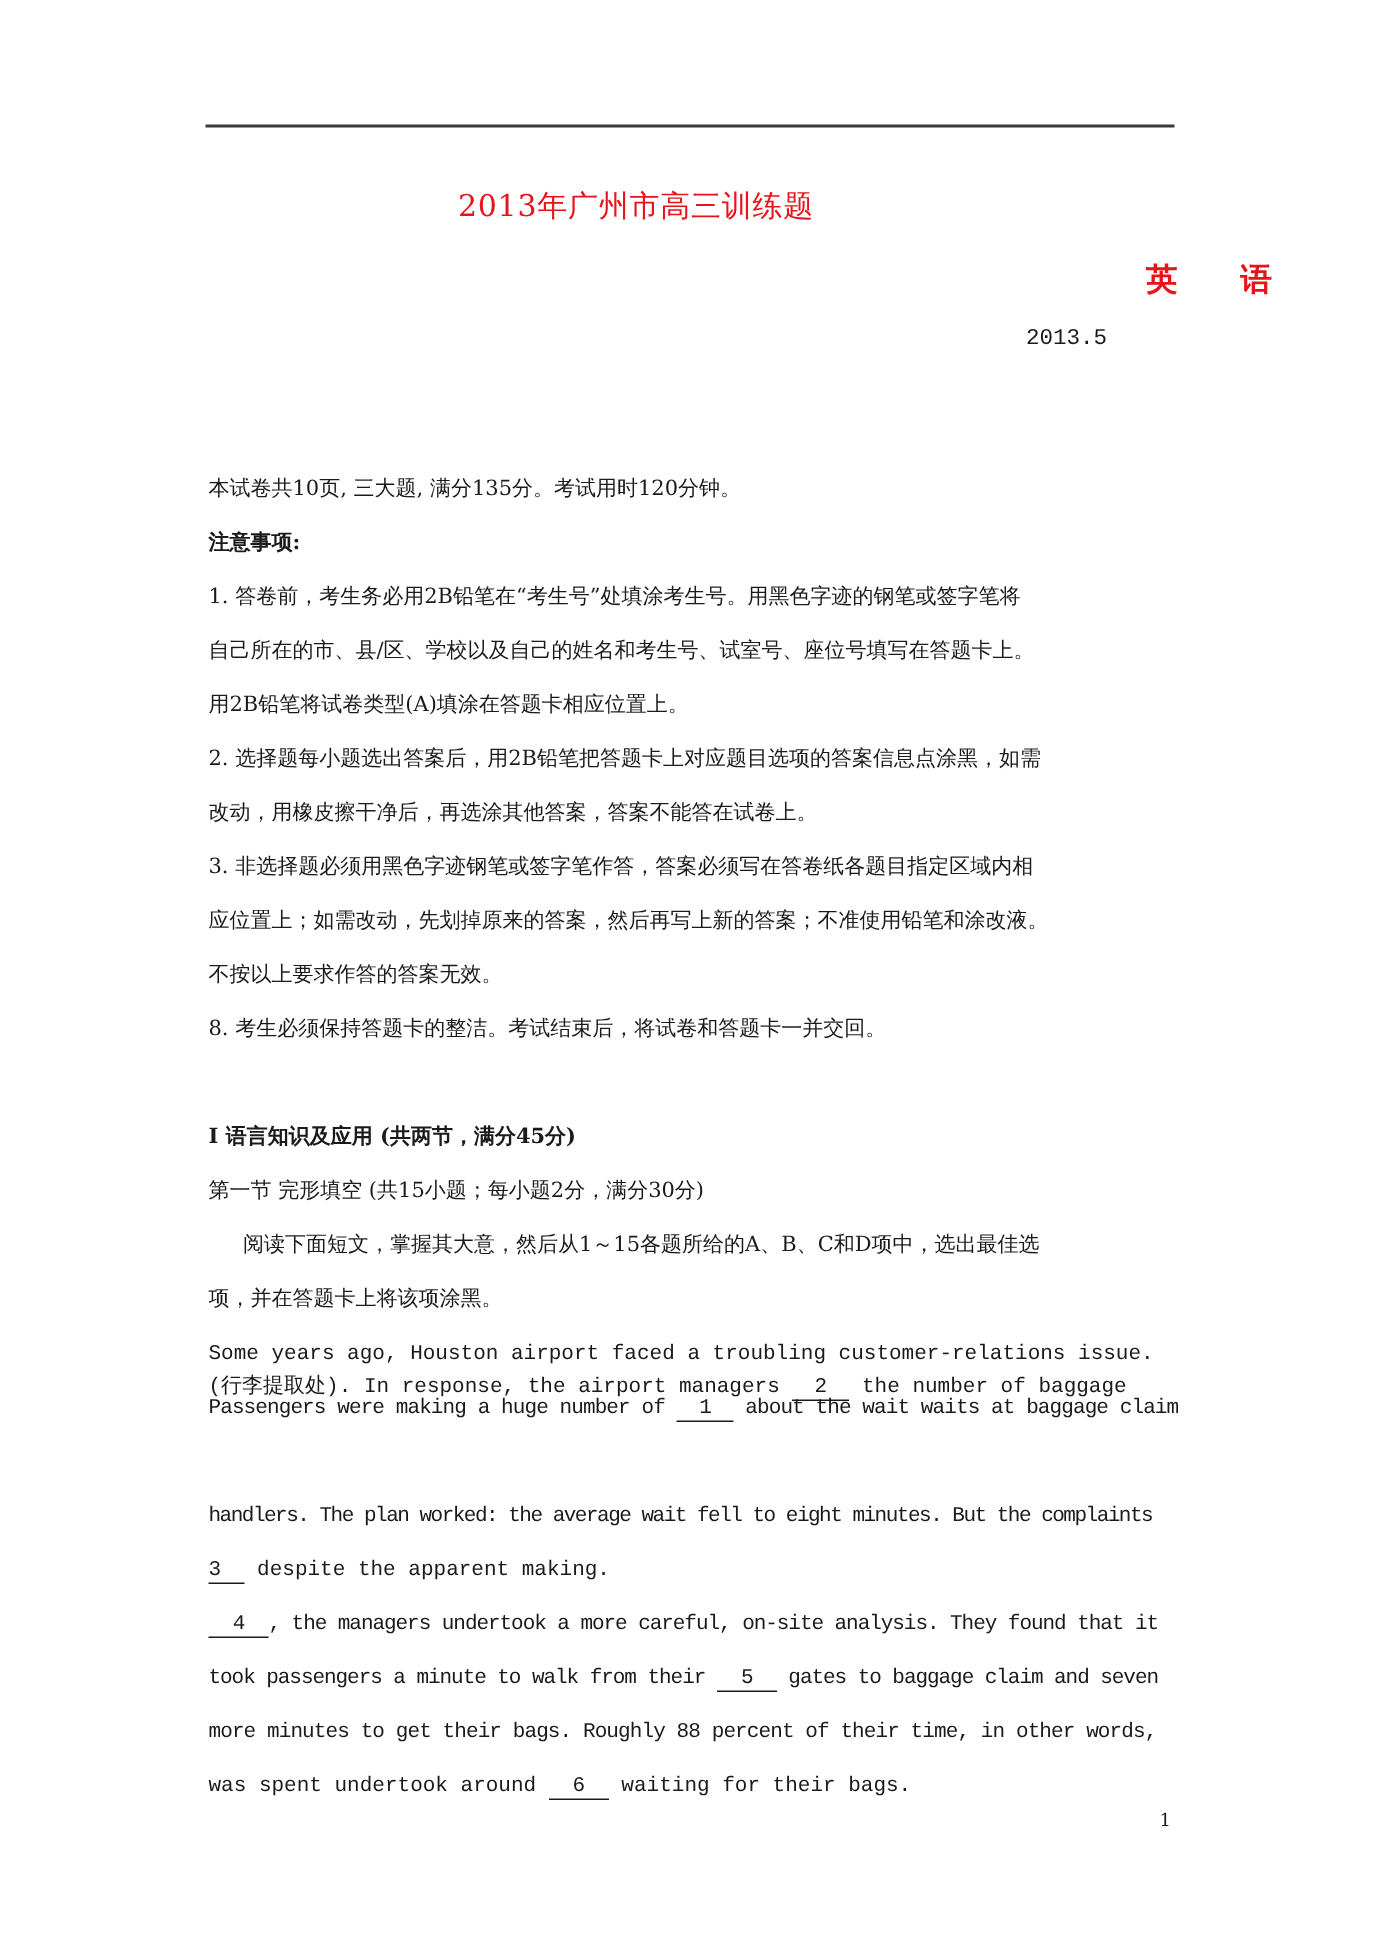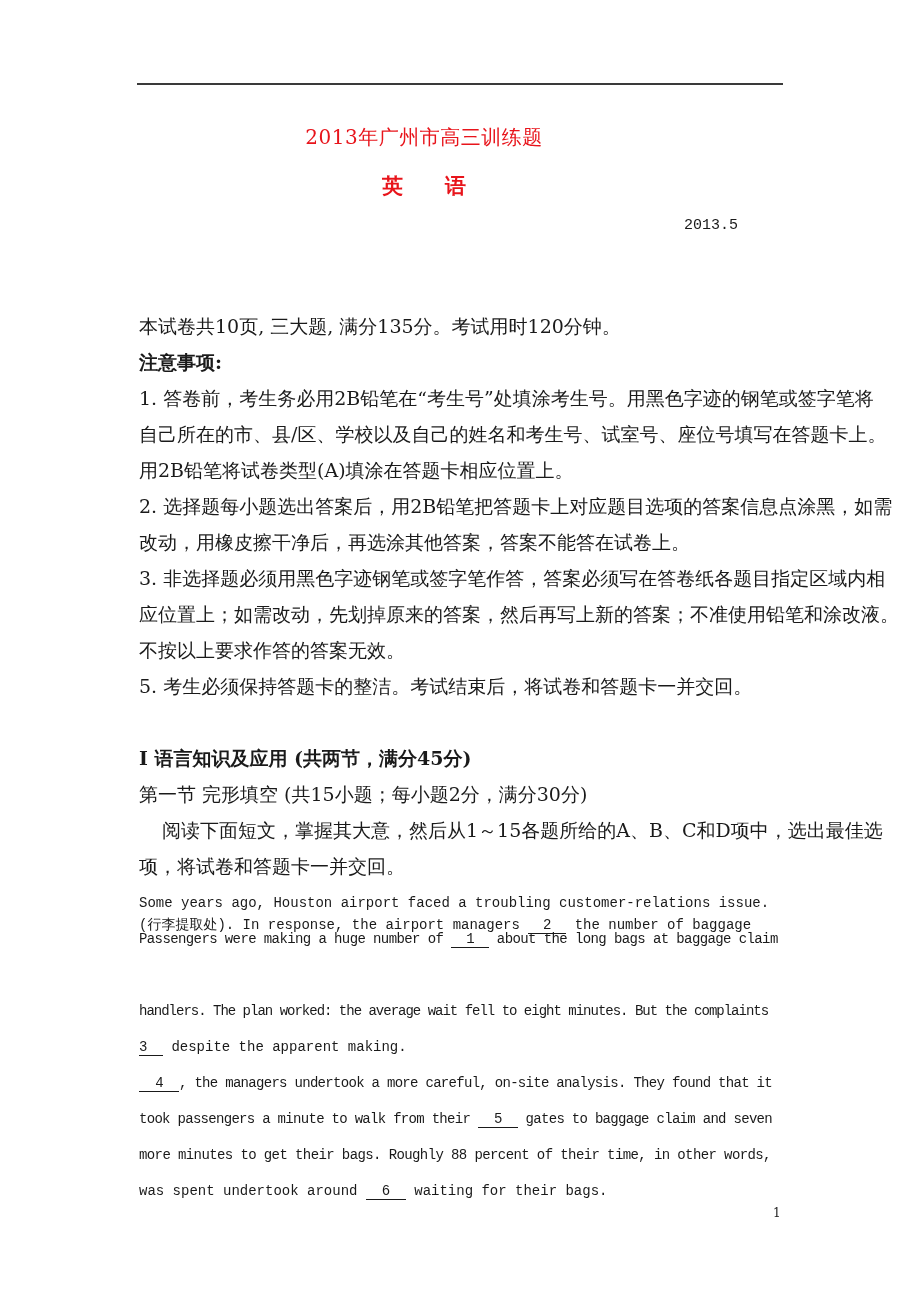--- a/index.html
+++ b/index.html
@@ -1,25 +1,25 @@
 <!DOCTYPE html>
 <html><head>
   <meta charset="utf-8">
   <style>
     html, body { margin: 0; padding: 0; background: #ffffff; }
     body { width: 920px; height: 1302px; position: relative; overflow: hidden;
            font-family: "DejaVu Serif", "Liberation Serif", serif; color: #1a1a1a; }
     .rule { position: absolute; left: 137px; top: 83px; width: 646px; height: 2px; background: #3a3a3a; }
     .title { position: absolute; left: 0; width: 848px; text-align: center; color: #e8141b; }
     .title-main { top: 124px; font-size: 20px; letter-spacing: 0.5px; }
-    .title-sub { top: 172px; font-size: 21px; font-weight: bold; }
+    .title-sub { top: 172px; font-size: 21px; font-weight: bold; text-align: right; }
     .title-sub span { display: inline-block; }
     .title-sub .gap { width: 42px; }
     .date { position: absolute; left: 684px; top: 217px; font-size: 15px; font-family: "Liberation Mono", monospace; }
-    .line { position: absolute; left: 139px; font-size: 19px; white-space: nowrap; line-height: 20px; }
+    .line { position: absolute; left: 139px; font-size: 14px; white-space: nowrap; line-height: 20px; }
     .mono { font-family: "Liberation Mono", monospace; font-size: 14px; }
     .bold { font-weight: bold; }
     .blank { display: inline-block; border-bottom: 1px solid #1a1a1a; text-align: center; line-height: 16px; }
     .page-num { position: absolute; left: 773px; top: 1206px; font-size: 12px; }
   </style>
 </head>
 <body>
 
 <div class="rule"></div>
 
@@ -32,29 +32,29 @@
 <div class="line" style="top:316px">本试卷共10页, 三大题, 满分135分。考试用时120分钟。</div>
 <div class="line bold" style="top:352px">注意事项:</div>
 <div class="line" style="top:388px">1. 答卷前，考生务必用2B铅笔在“考生号”处填涂考生号。用黑色字迹的钢笔或签字笔将</div>
 <div class="line" style="top:424px">自己所在的市、县/区、学校以及自己的姓名和考生号、试室号、座位号填写在答题卡上。</div>
 <div class="line" style="top:460px">用2B铅笔将试卷类型(A)填涂在答题卡相应位置上。</div>
 <div class="line" style="top:496px">2. 选择题每小题选出答案后，用2B铅笔把答题卡上对应题目选项的答案信息点涂黑，如需</div>
 <div class="line" style="top:532px">改动，用橡皮擦干净后，再选涂其他答案，答案不能答在试卷上。</div>
 <div class="line" style="top:568px">3. 非选择题必须用黑色字迹钢笔或签字笔作答，答案必须写在答卷纸各题目指定区域内相</div>
 <div class="line" style="top:604px">应位置上；如需改动，先划掉原来的答案，然后再写上新的答案；不准使用铅笔和涂改液。</div>
 <div class="line" style="top:640px">不按以上要求作答的答案无效。</div>
-<div class="line" style="top:676px">5. 考生必须保持答题卡的整洁。考试结束后，将试卷和答题卡一并交回。</div>
+<div class="line" style="top:676px">8. 考生必须保持答题卡的整洁。考试结束后，将试卷和答题卡一并交回。</div>
 
 <div class="line bold" style="top:748px">I 语言知识及应用 (共两节，满分45分)</div>
 <div class="line" style="top:784px">第一节 完形填空 (共15小题；每小题2分，满分30分)</div>
 <div class="line" style="top:820px; left:162px">阅读下面短文，掌握其大意，然后从1～15各题所给的A、B、C和D项中，选出最佳选</div>
-<div class="line" style="top:856px">项，将试卷和答题卡一并交回。</div>
+<div class="line" style="top:856px">项，并在答题卡上将该项涂黑。</div>
 
 <div class="line mono" style="top:893px">Some years ago, Houston airport faced a troubling customer-relations issue.</div>
-<div class="line mono" style="top:929px; letter-spacing:-0.6px"><span>Passengers were making a huge number of </span><span class="blank" style="width:38px">1</span><span> about the long bags at baggage claim</span></div>
+<div class="line mono" style="top:929px; letter-spacing:-0.6px"><span>Passengers were making a huge number of </span><span class="blank" style="width:38px">1</span><span> about the wait waits at baggage claim</span></div>
 <div class="line mono" style="top:915px"><span>(行李提取处). In response, the airport managers </span><span class="blank" style="width:38px">2</span><span> the number of baggage</span></div>
 <div class="line mono" style="top:1001px; letter-spacing:-1px">handlers. The plan worked: the average wait fell to eight minutes. But the complaints</div>
 <div class="line mono" style="top:1037px"><span class="blank" style="width:24px;text-align:left">3</span><span> despite the apparent making.</span></div>
 <div class="line mono" style="top:1073px; letter-spacing:-0.7px"><span class="blank" style="width:40px">4</span><span>, the managers undertook a more careful, on-site analysis. They found that it</span></div>
 <div class="line mono" style="top:1109px; letter-spacing:-0.7px"><span>took passengers a minute to walk from their </span><span class="blank" style="width:40px">5</span><span> gates to baggage claim and seven</span></div>
 <div class="line mono" style="top:1145px; letter-spacing:-0.6px">more minutes to get their bags. Roughly 88 percent of their time, in other words,</div>
 <div class="line mono" style="top:1181px"><span>was spent undertook around </span><span class="blank" style="width:40px">6</span><span> waiting for their bags.</span></div>
 
 <div class="page-num">1</div>
 

